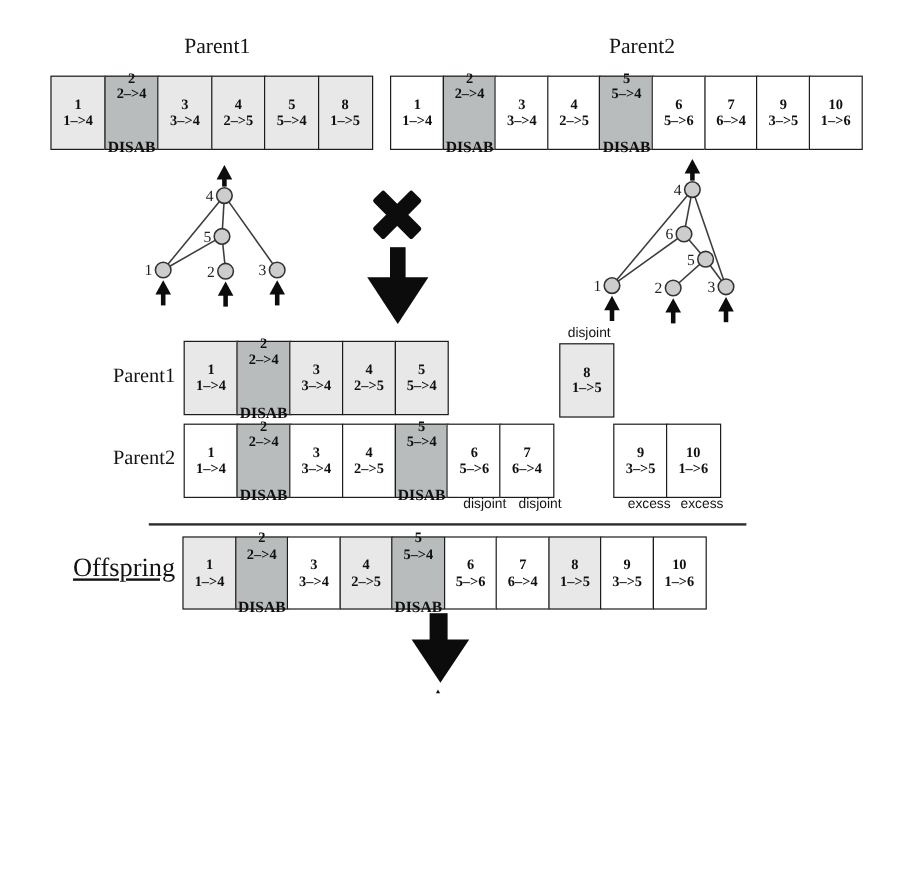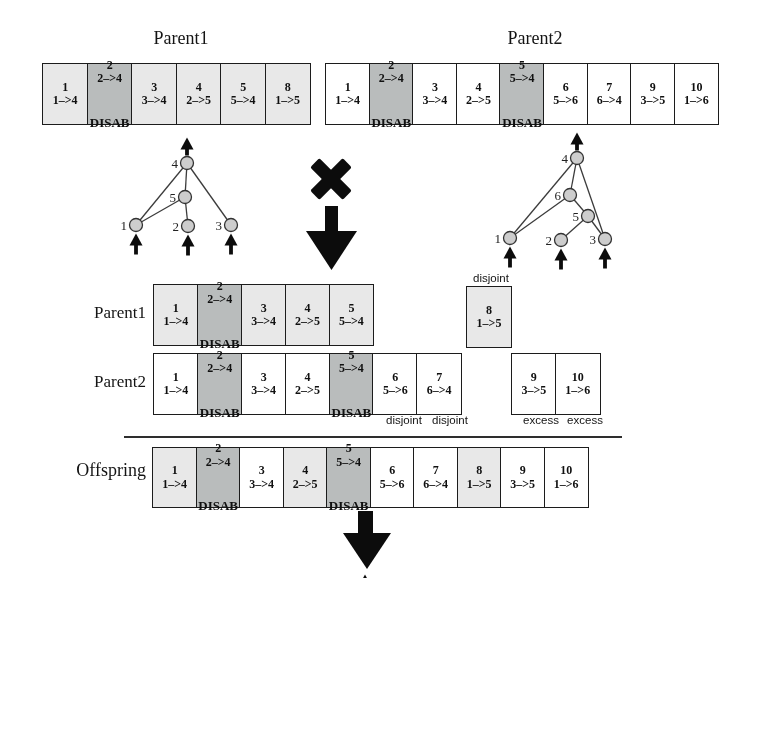--- a/index.html
+++ b/index.html
@@ -4,21 +4,21 @@
 <style>
   html,body{margin:0;padding:0;background:#ffffff;}
   .stage{position:relative;width:766px;height:578px;background:#ffffff;overflow:hidden;
          font-family:"Liberation Serif",serif;}
   .title{position:absolute;font:18px "Liberation Serif",serif;color:#141414;text-align:center;}
   #title-parent1{left:106px;top:28px;width:150px;}
   #title-parent2{left:460px;top:28px;width:150px;}
   .rowlabel{position:absolute;font:17px "Liberation Serif",serif;color:#141414;text-align:right;}
   #lbl-mid-parent1{left:58px;top:303px;width:88px;}
   #lbl-mid-parent2{left:58px;top:372px;width:88px;}
-  #lbl-offspring{left:50px;top:460px;width:96px;font-size:18px;}
+  #lbl-offspring{left:50px;top:460px;width:96px;font-size:22px;text-decoration:underline;}
   .generow{position:absolute;display:flex;}
   .cell{box-sizing:border-box;border:1.8px solid #1c1c1c;display:flex;flex-direction:column;
         align-items:center;justify-content:center;font-weight:bold;font-size:12px;
         line-height:13.5px;color:#101010;text-align:center;}
   .cell + .cell{margin-left:-1.8px;}
   .cell .disab{font-size:13px;letter-spacing:0;margin-top:30px;}
   .shade-light{background:#e8e8e8;}
   .shade-dark{background:#b9bcbc;}
   .shade-white{background:#ffffff;}
   #row-parent1-top .cell{width:46.3px;height:62px;}

